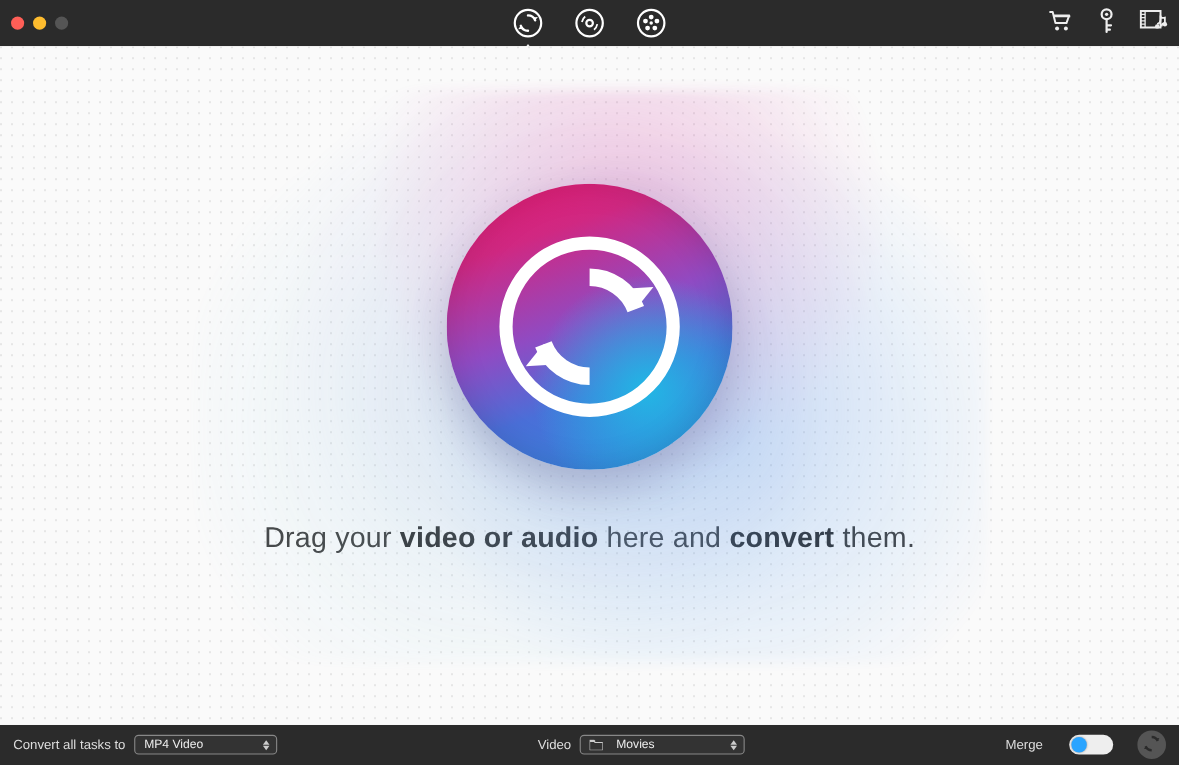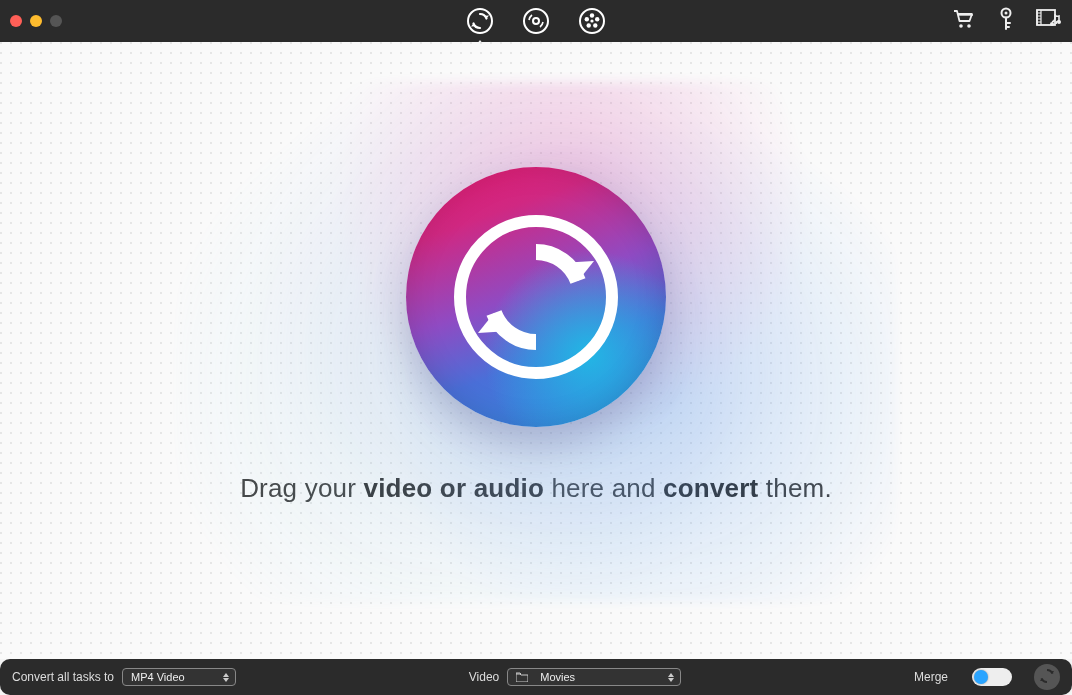--- a/index.html
+++ b/index.html
@@ -110,21 +110,20 @@
   .bottombar {
     height: 36px;
     flex: 0 0 36px;
     background: #2b2b2b;
     display: flex;
     align-items: center;
     padding: 0 12px;
     color: #ddd;
     font-size: 12px;
     gap: 8px;
-    border-radius: 10px;
   }
   .label { color: #ddd; white-space: nowrap; }
   .select {
     display: flex; align-items: center;
     height: 18px;
     border: 1px solid #888;
     border-radius: 4px;
     background: #333;
     padding: 0 4px 0 8px;
     color: #eee;
@@ -269,30 +268,30 @@
     </span>
   </div>
 
   <div class="drag-text">
     <span>Drag your </span><b>video or audio</b><span> here and </span><b>convert</b><span> them.</span>
   </div>
 </div>
 
 <div class="bottombar">
   <span class="label">Convert all tasks to</span>
-  <div class="select" style="width:114px">
+  <div class="select" style="width:130px">
     <span class="value">MP4 Video</span>
     <span style="flex:1"></span>
     <span class="arrows"></span>
   </div>
 
   <div style="flex:1"></div>
 
   <span class="label">Video</span>
-  <div class="select" style="width:174px">
+  <div class="select" style="width:150px">
     <span class="folder-icon">
       <svg width="12" height="10" viewBox="0 0 12 10">
           <path d="M0 2 h4 l1 1 h7 v7 h-12 z M0 2 v-1 h4 l1 1" fill="none" stroke="#ccc" stroke-width="1"></path>
         </svg>
     </span>
     <span class="value">Movies</span>
     <span style="flex:1"></span>
     <span class="arrows"></span>
   </div>
 

